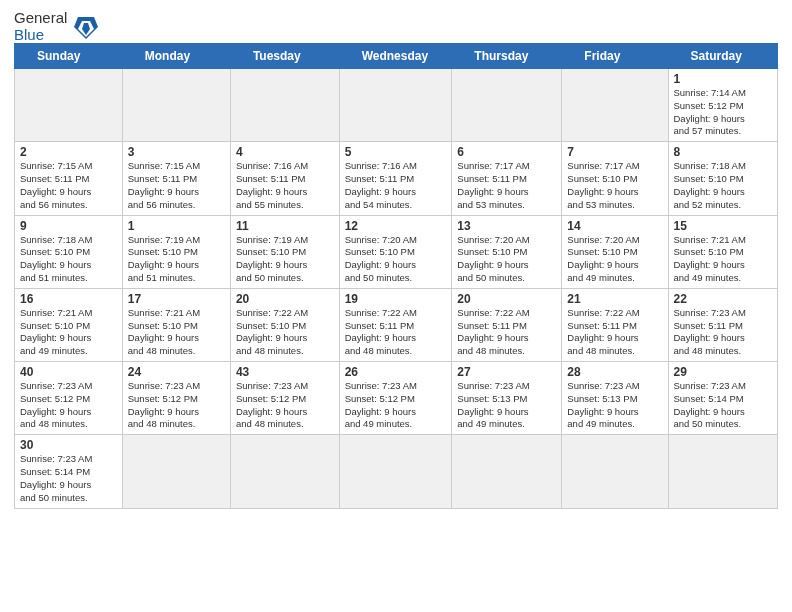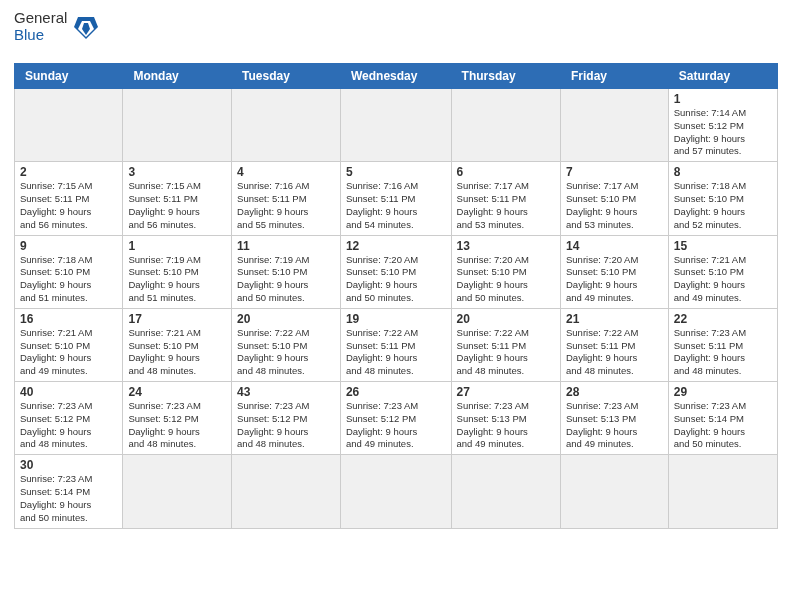--- a/index.html
+++ b/index.html
@@ -11,21 +11,21 @@
       font-size: 11px;
     }
     .page {
       width: 792px;
       padding: 10px 14px 10px 14px;
     }
     .header-area {
       display: flex;
       justify-content: space-between;
       align-items: center;
-      margin-bottom: 20px;
+      margin-bottom: 0;
     }
     .logo {
       display: flex;
       align-items: center;
       gap: 0px;
     }
     .logo-icon {
       width: 32px;
       height: 28px;
       margin-left: 3px;
@@ -44,21 +44,21 @@
     }
     .calendar-table {
       width: 100%;
       border-collapse: collapse;
       border: 1px solid #ccc;
     }
     .calendar-table th {
       background-color: #2d6db5;
       color: #fff;
       text-align: left;
-      padding: 5px 10px;
+      padding: 5px 22px;
       font-size: 12px;
       font-weight: bold;
       border: 1px solid #2d6db5;
     }
     .calendar-table td {
       vertical-align: top;
       border: 1px solid #ccc;
       padding: 3px 5px;
       width: 113px;
       min-height: 70px;

